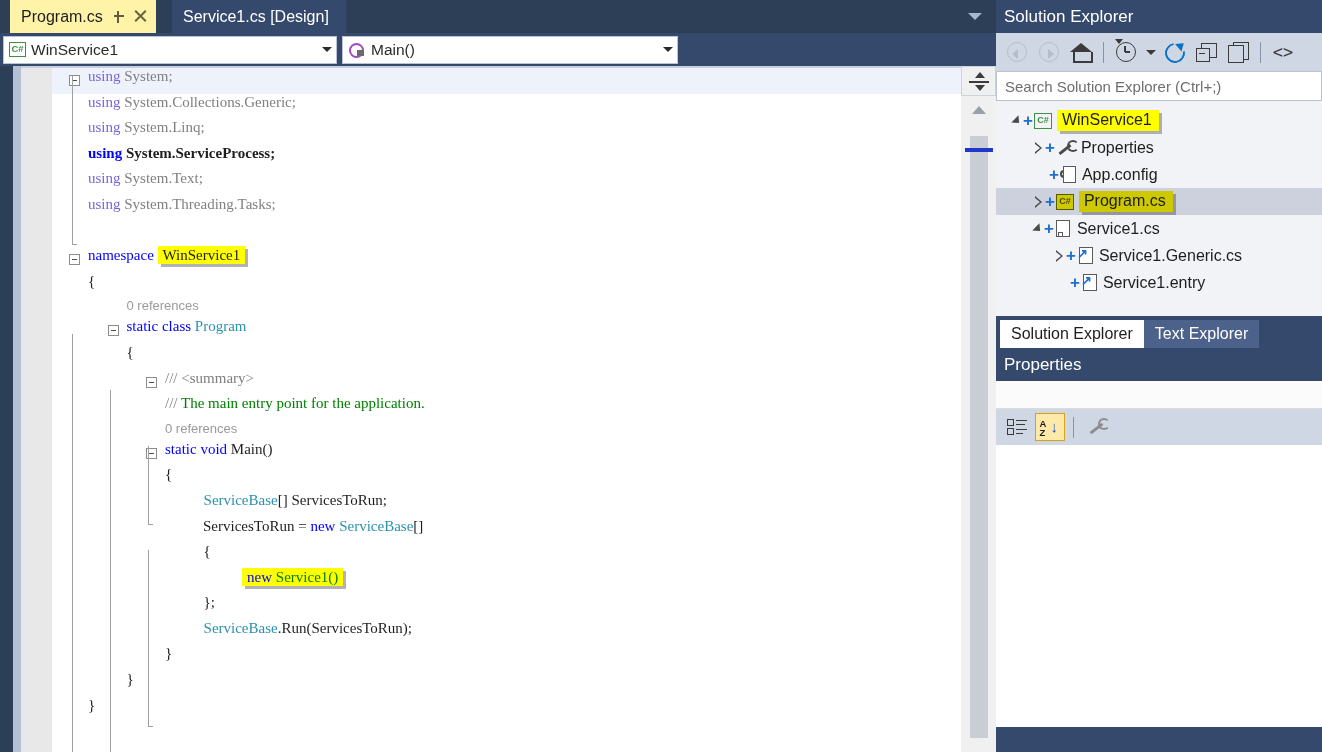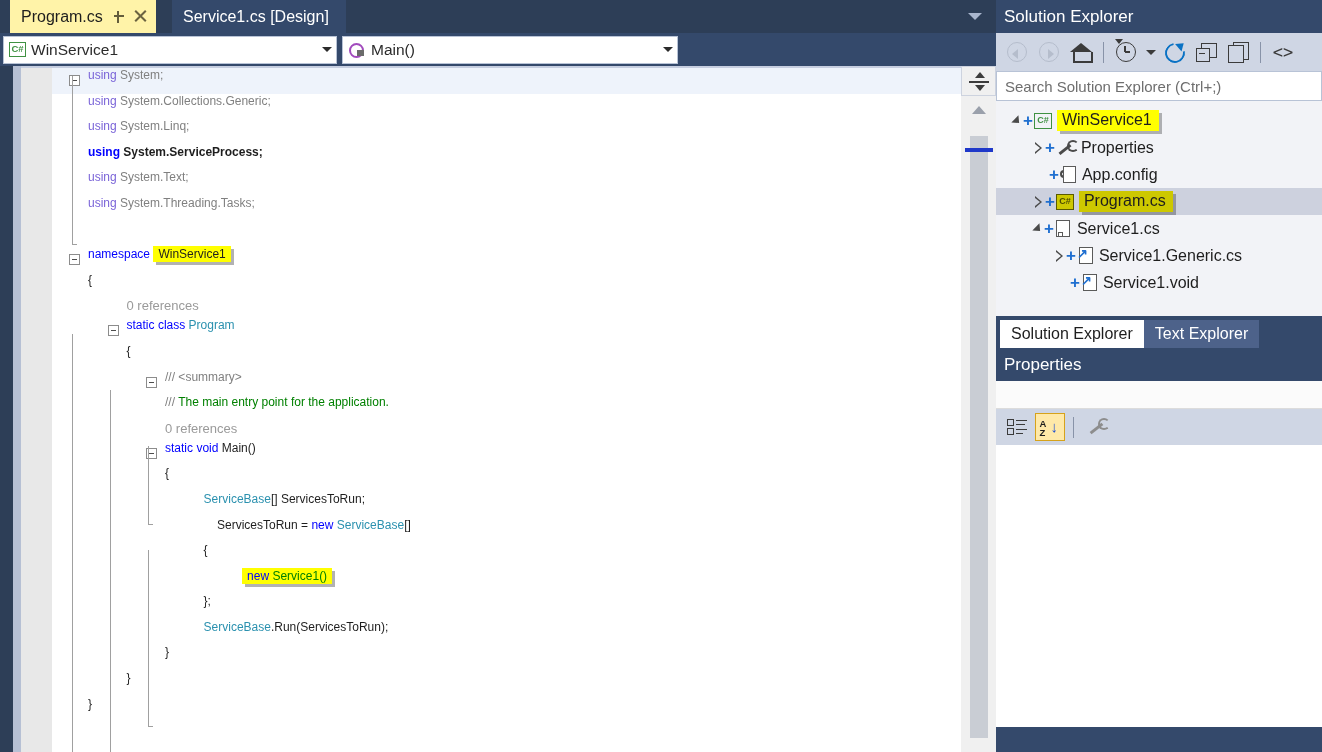--- a/index.html
+++ b/index.html
@@ -104,22 +104,22 @@
   .edge-left { position: absolute; left: 0; top: 0; width: 13px; height: 686px; background: #2d3e57; }
   .edge-left2 { position: absolute; left: 13px; top: 0; width: 8px; height: 686px; background: #b6c0d4; }
   .indicator-margin { position: absolute; left: 21px; top: 0; width: 31px; height: 686px; background: #e8e8e8; }
   .code-top-rule { position: absolute; left: 21px; top: 0; width: 940px; height: 2px; background: #c6cee0; }
 
   .code-surface {
     position: absolute; left: 52px; top: 2px; width: 909px; height: 684px; background: #ffffff;
     overflow: hidden;
   }
   .line {
-    position: relative; height: 25.6px; font-family: Liberation Sans, sans-serif;
-    font-size: 12px; white-space: pre; color: #1e1e1e; padding-left: 11px;
+    position: relative; height: 25.6px; font-family: Liberation Serif, serif;
+    font-size: 15px; white-space: pre; color: #1e1e1e; padding-left: 11px;
   }
   .line.cur { background: #eef3fb; }
   .line .code { position: absolute; left: 36px; top: 0; }
   .codelens {
     height: 20px; font-family: "Liberation Sans", sans-serif; font-size: 13px;
     color: #9a9a9a; position: relative;
   }
   .codelens span { position: absolute; left: 36px; top: 0; }
 
   
@@ -409,21 +409,21 @@
           <div class="line"><span class="fold" style="left: 55.52px; top: 7px;"></span><span class="code" style="left: 74.52px;"><span class="kw">static</span><span class="blk"> </span><span class="kw">class</span><span class="blk"> </span><span class="typ">Program</span></span></div>
           <div class="line"><span class="code" style="left: 74.52px;"><span class="blk">{</span></span></div>
           <div class="line"><span class="fold" style="left: 94.04px; top: 7px;"></span><span class="code" style="left: 113.04px;"><span class="cmt">/// &lt;summary&gt;</span></span></div>
           <div class="line"><span class="code" style="left: 113.04px;"><span class="cmt">/// </span><span class="cmtg">The main entry point for the application.</span></span></div>
           <div class="codelens">
             <span style="left: 113.04px;">0 references</span>
           </div>
           <div class="line"><span class="fold" style="left: 94.04px; top: 7px;"></span><span class="code" style="left: 113.04px;"><span class="kw">static</span><span class="blk"> </span><span class="kw">void</span><span class="blk"> </span><span class="blk">Main()</span></span></div>
           <div class="line"><span class="code" style="left: 113.04px;"><span class="blk">{</span></span></div>
           <div class="line"><span class="code" style="left: 151.56px;"><span class="typ">ServiceBase</span><span class="blk">[] ServicesToRun;</span></span></div>
-          <div class="line"><span class="code" style="left: 165px; text-align: center;"><span class="blk">ServicesToRun = </span><span class="kw">new</span><span class="blk"> </span><span class="typ">ServiceBase</span><span class="blk">[]</span></span></div>
+          <div class="line"><span class="code" style="left: 151px; text-align: center;"><span class="blk">ServicesToRun = </span><span class="kw">new</span><span class="blk"> </span><span class="typ">ServiceBase</span><span class="blk">[]</span></span></div>
           <div class="line"><span class="code" style="left: 151.56px;"><span class="blk">{</span></span></div>
           <div class="line"><span class="code" style="left: 190.08px;"><span class="hl"><span class="kw">new</span><span class="blk"> </span><span class="cmtg">Service1()</span></span></span></div>
           <div class="line"><span class="code" style="left: 151.56px;"><span class="blk">};</span></span></div>
           <div class="line"><span class="code" style="left: 151.56px;"><span class="typ">ServiceBase</span><span class="blk">.Run(ServicesToRun);</span></span></div>
           <div class="line"><span class="code" style="left: 113.04px;"><span class="blk">}</span></span></div>
           <div class="line"><span class="code" style="left: 74.52px;"><span class="blk">}</span></span></div>
           <div class="line"><span class="code" style="left: 36px;"><span class="blk">}</span></span></div>
           <div class="vguide" style="left: 20px; top: 8px; height: 168px;"></div>
           <div class="vguide" style="left: 20px; top: 266px; height: 430px;"></div>
           <div class="vguide" style="left: 58px; top: 322px; height: 368px;"></div>
@@ -539,21 +539,21 @@
           </span>
           <span class="">Service1.Generic.cs</span>
         </div>
         <div class="tnode" style="padding-left: 60px;">
           <span class="tw-space"></span>
           <span class="plus-badge">+</span>
           <span class="ic-arrowfile">
             <span class="pg"></span>
             <span class="ar">↗</span>
           </span>
-          <span class="">Service1.void</span>
+          <span class="">Service1.entry</span>
         </div>
       </div>
 
     <div class="dock-tabs">
       <div class="dock-tab active">
         <span>Solution Explorer</span>
       </div>
       <div class="dock-tab inactive">
         <span>Text Explorer</span>
       </div>

